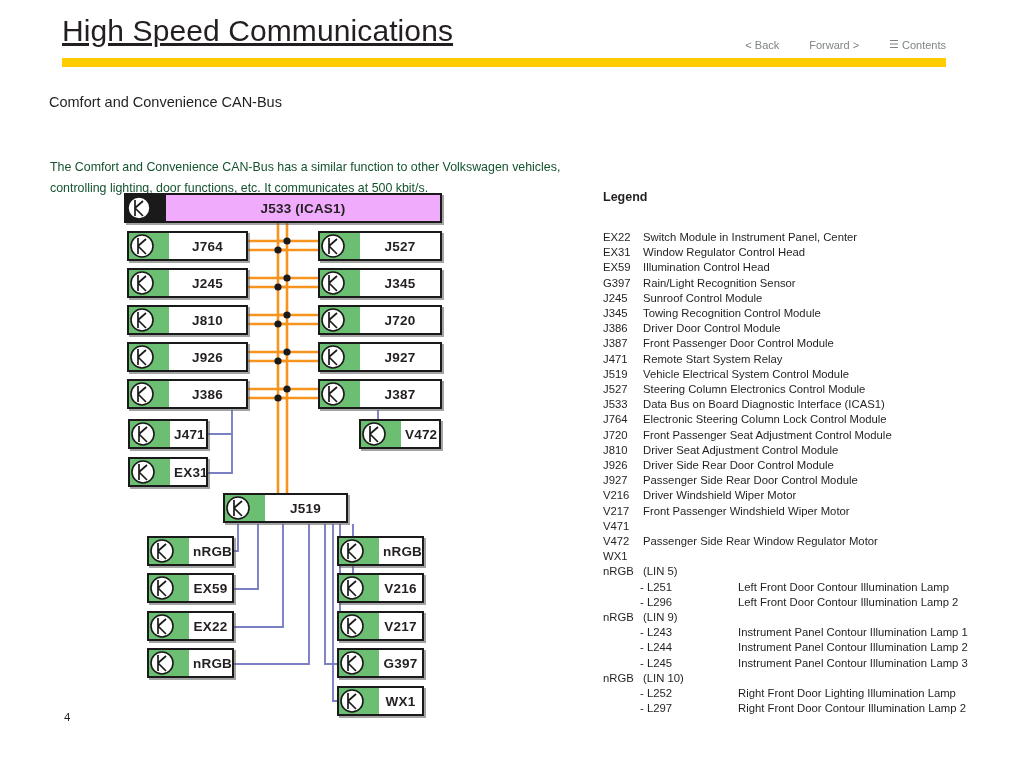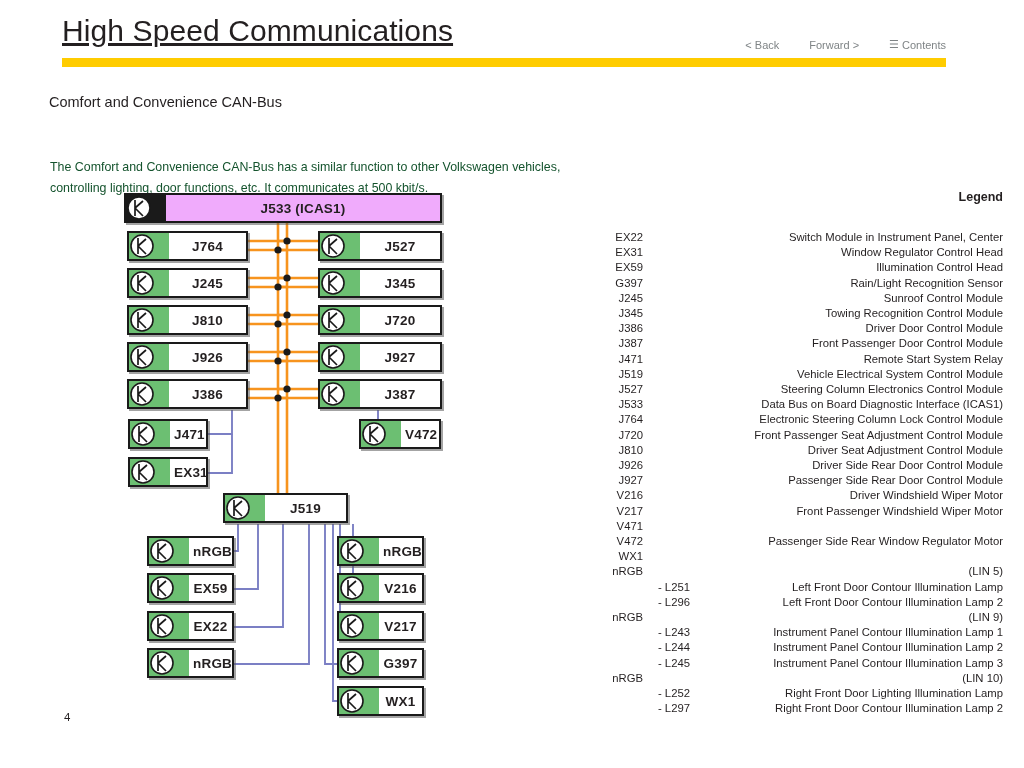--- a/index.html
+++ b/index.html
@@ -99,21 +99,20 @@
     padding: 0 4px;
     white-space: nowrap;
   }
   .node-icon { display: block; }
 
   
   #legend {
     position: absolute;
     left: 603px; top: 190px;
     width: 400px;
-    text-align: right;
   }
   #legend-heading {
     font-size: 12.5px;
     font-weight: bold;
     color: #231f20;
     margin-bottom: 26px;
   }
   .legend-row {
     display: flex;
     font-size: 11.3px;

